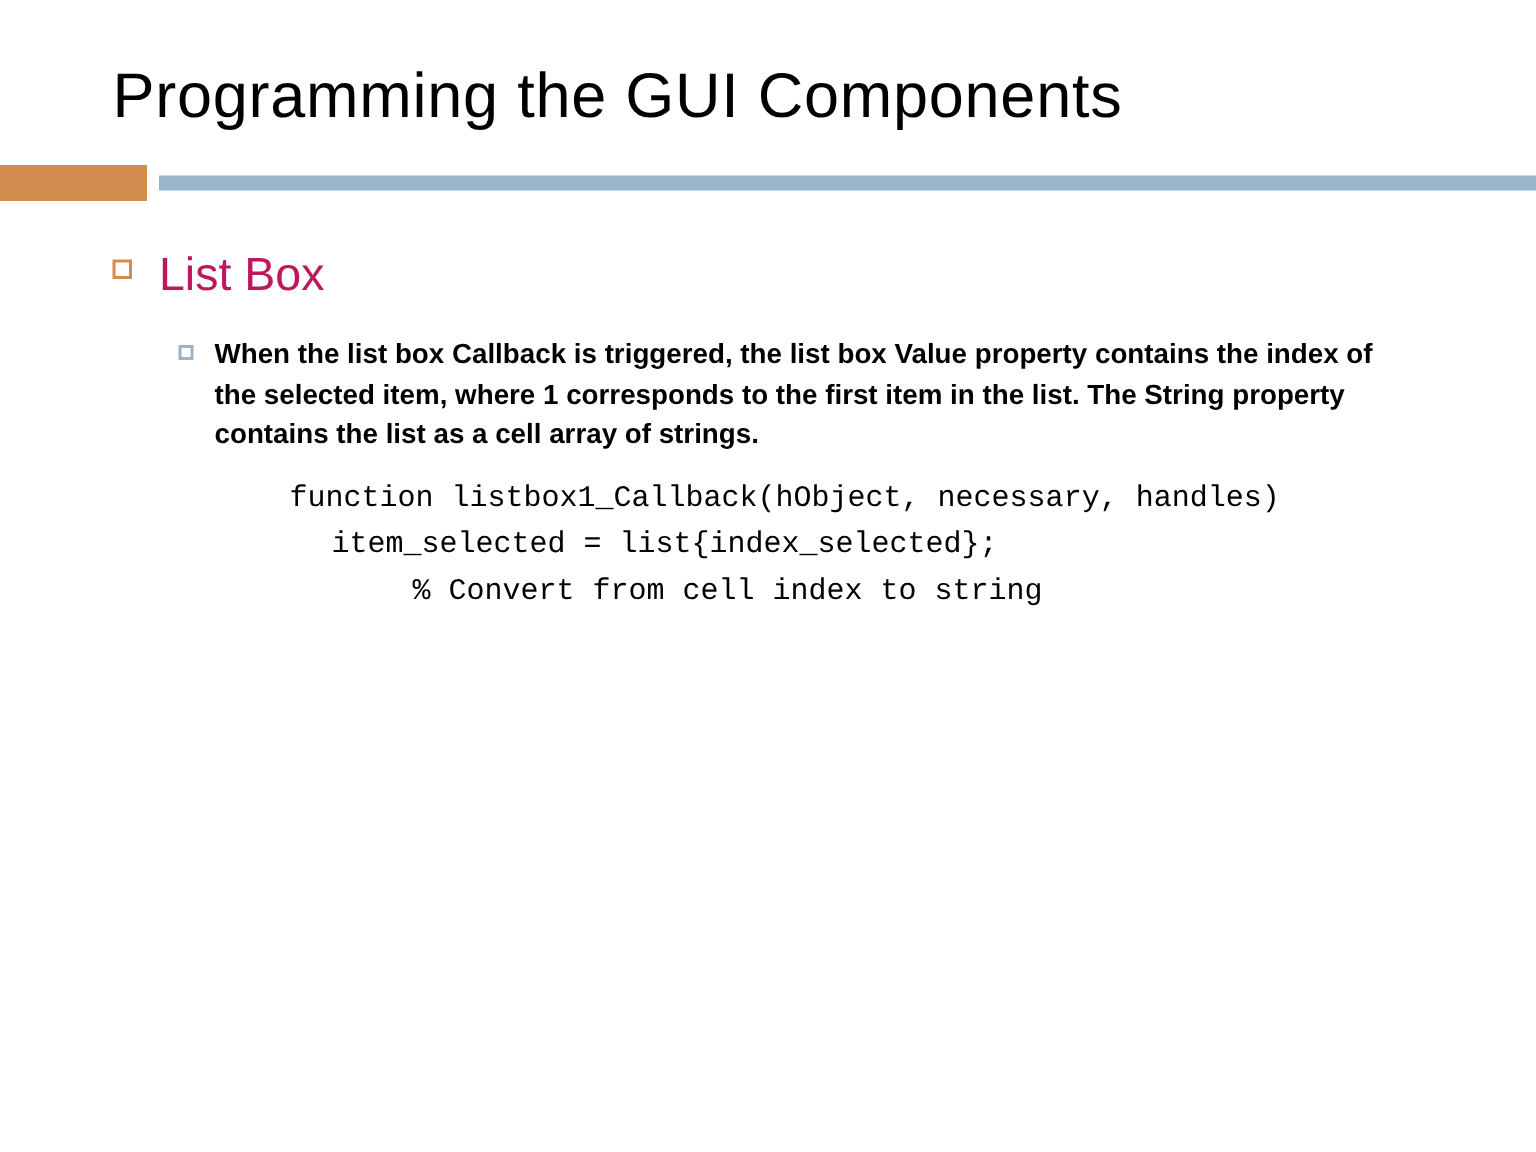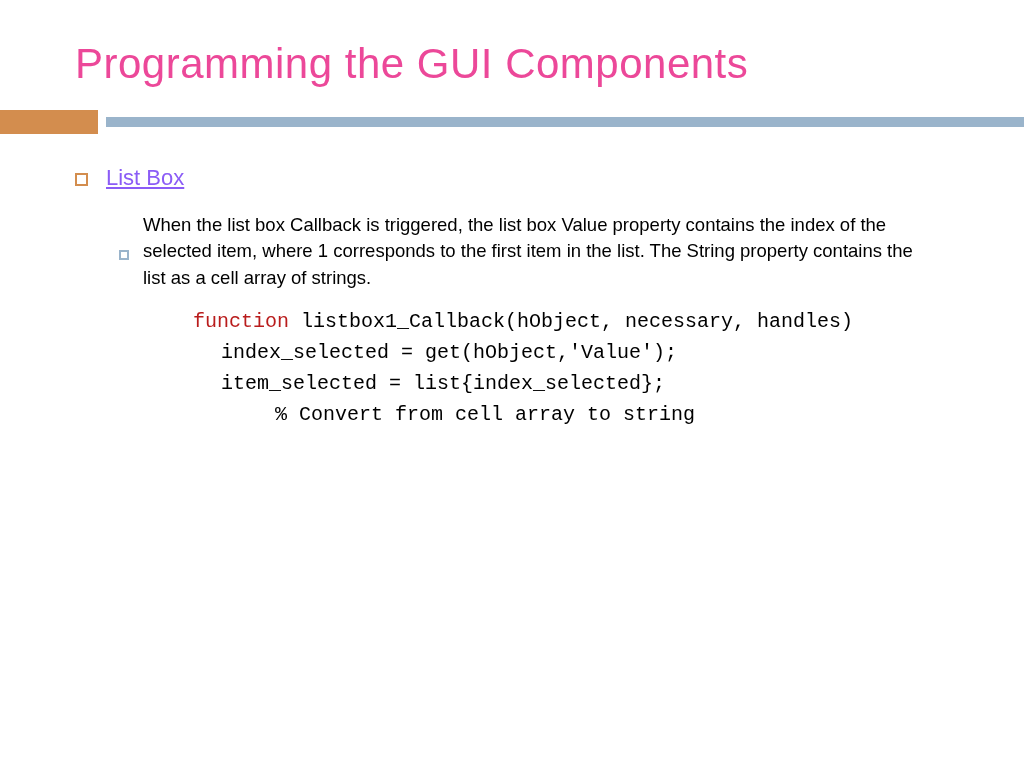--- a/index.html
+++ b/index.html
@@ -52,30 +52,30 @@
     }
     .bullet-l1-marker {
       width: 13px;
       height: 13px;
       border: 2.2px solid #d38d4e;
       margin-right: 18px;
       margin-top: 9px;
       flex-shrink: 0;
     }
     .bullet-l1-text {
-      font-size: 22px;
-      color: #8b5cf6;
+      font-size: 31px;
+      color: #be185d;
       line-height: 1.25;
-      text-decoration: underline;
     }
     .bullet-l2 {
       display: flex;
-      align-items: center;
+      align-items: flex-start;
       margin-left: 44px;
       margin-bottom: 14px;
+      font-weight: bold;
     }
     .bullet-l2-marker {
       width: 10px;
       height: 10px;
       border: 2.2px solid #9ab4cb;
       margin-right: 14px;
       margin-top: 7px;
       flex-shrink: 0;
     }
     .bullet-l2-text {
@@ -85,35 +85,35 @@
     }
     .code-block {
       font-family: "Courier New", monospace;
       font-size: 20px;
       line-height: 1.55;
       margin-left: 118px;
       margin-top: 6px;
       color: #000;
     }
     .code-keyword {
-      color: #b91c1c;
+      color: #000000;
     }
     .code-indent1 {
       padding-left: 28px;
     }
     .code-indent2 {
       padding-left: 82px;
     }
   </style>
 </head>
 <body>
 
 <div class="slide">
 
-  <h1 class="title" style="color:#ec4899">Programming the GUI Components</h1>
+  <h1 class="title" style="color:#000000">Programming the GUI Components</h1>
 
   <div class="divider">
     <div class="divider-orange"></div>
     <div class="divider-blue"></div>
   </div>
 
   <div class="content">
 
     <div class="bullet-l1">
       <div class="bullet-l1-marker"></div>
@@ -123,20 +123,19 @@
     <div class="bullet-l2">
       <div class="bullet-l2-marker"></div>
       <div class="bullet-l2-text">When the list box Callback is triggered, the list box Value property contains the index of the selected item, where 1 corresponds to the first item in the list. The String property contains the list as a cell array of strings.</div>
     </div>
 
 
     <div class="code-block">
       <div>
         <span class="code-keyword">function</span><span> listbox1_Callback(hObject, necessary, handles)</span>
       </div>
-      <div class="code-indent1">index_selected = get(hObject,'Value');</div>
       <div class="code-indent1">item_selected = list{index_selected};</div>
-      <div class="code-indent2">% Convert from cell array to string</div>
+      <div class="code-indent2">% Convert from cell index to string</div>
     </div>
 
   </div>
 
 </div>
 
 </body></html>

